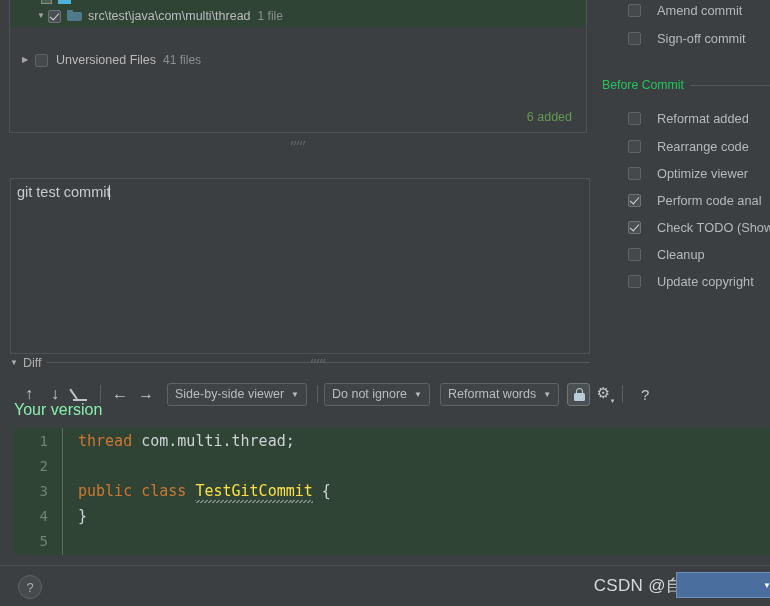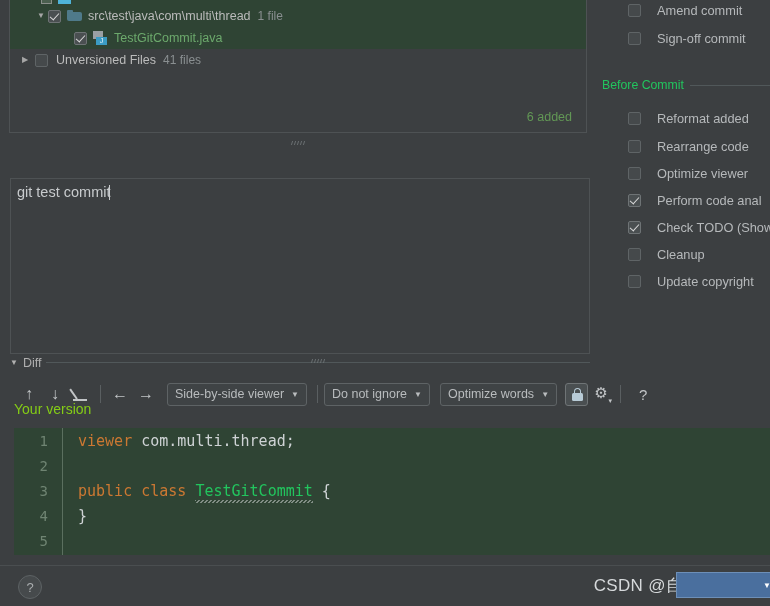--- a/index.html
+++ b/index.html
@@ -259,21 +259,21 @@
   }
   .tb-help {
     width: 24px; height: 24px; flex: 0 0 auto;
     display: flex; align-items: center; justify-content: center;
     color: #c2c5c7; font-size: 15px; margin-left: 4px;
   }
 
   
   .your-version {
     position: absolute; left: 14px; top: 401px;
-    font-size: 14px; color: #84cc16;
+    font-size: 16px; color: #86efac;
   }
 
   
   .code-area {
     position: absolute; left: 0; top: 428px;
     width: 770px; height: 132px;
     background: #2f4434;
     overflow: hidden;
   }
   .code-strip-left {
@@ -295,21 +295,21 @@
     color: #6f8472; font-size: 14px;
     font-family: "DejaVu Sans Mono", monospace;
   }
   .ltext {
     position: absolute; left: 78px; white-space: pre;
     font-family: "DejaVu Sans Mono", monospace;
     font-size: 15px;
   }
   .kw { color: #cc7832; }
   .pl { color: #cfd3d5; }
-  .cls { color: #22c55e; position: relative; margin-top: 44px; }
+  .cls { color: #fde047; position: relative; margin-top: 44px; }
   .squig {
     position: absolute; left: 0; bottom: -3px; width: 100%; height: 3px;
     background-image: repeating-linear-gradient(
       135deg, #8f9a93 0 1.4px, transparent 1.4px 2.8px);
     opacity: .85;
   }
   .code-bottom-bar {
     position: absolute; left: 0; bottom: 0; width: 100%; height: 5px;
     background: #3c3f41;
   }
@@ -382,28 +382,20 @@
         <span class="tw-spacer" style="width:24px"></span>
         <span class="tw-arrow">▼</span>
         <span class="cbox checked"></span>
         <span style="width:5px"></span>
         <span class="icon-folder"></span>
         <span style="width:3px"></span>
         <span class="tl-name">src\test\java\com\multi\thread</span>
         <span class="tl-count">1 file</span>
       </div>
 
-      <div class="tree-row added r2">
-        <span class="tw-spacer" style="width:64px"></span>
-        <span class="cbox checked"></span>
-        <span style="width:5px"></span>
-        <span class="icon-java"></span>
-        <span style="width:3px"></span>
-        <span class="tl-name green">TestGitCommit.java</span>
-      </div>
 
       <div class="tree-row r3">
         <span class="tw-spacer" style="width:8px"></span>
         <span class="tw-arrow">▶</span>
         <span style="width:3px"></span>
         <span class="cbox dim"></span>
         <span style="width:6px"></span>
         <span class="tl-name">Unversioned Files</span>
         <span class="tl-count">41 files</span>
       </div>
@@ -453,21 +445,21 @@
       <span class="cv">Side-by-side viewer</span>
       <span class="cc">▼</span>
     </span>
     <span class="tb-sep"></span>
     <span class="tb-combo">
       <span class="cv">Do not ignore</span>
       <span class="cc">▼</span>
     </span>
     <span style="width:6px"></span>
     <span class="tb-combo">
-      <span class="cv">Optimize words</span>
+      <span class="cv">Reformat words</span>
       <span class="cc">▼</span>
     </span>
     <span class="tb-lock">
       <span class="shk"></span>
         <span class="body"></span>
     </span>
     <span class="tb-gear">
       <span class="g">⚙</span>
         <span class="gc">▾</span>
     </span>
@@ -476,21 +468,21 @@
   </div>
 
   <div class="your-version">Your version</div>
 
   <div class="code-area">
     <div class="code-strip-left"></div>
     <div class="code-sep"></div>
 
     <div class="code-line" style="top:0px">
       <span class="ln">1</span>
-      <span class="ltext"><span class="kw">viewer </span><span class="pl">com.multi.thread;</span></span>
+      <span class="ltext"><span class="kw">thread </span><span class="pl">com.multi.thread;</span></span>
     </div>
 
     <div class="code-line" style="top:25px">
       <span class="ln">2</span>
       <span class="ltext"></span>
     </div>
 
     <div class="code-line" style="top:50px">
       <span class="ln">3</span>
       <span class="ltext"><span class="kw">public class </span><span class="cls"><span>TestGitCommit</span><span class="squig"></span></span><span class="pl"> {</span></span>

